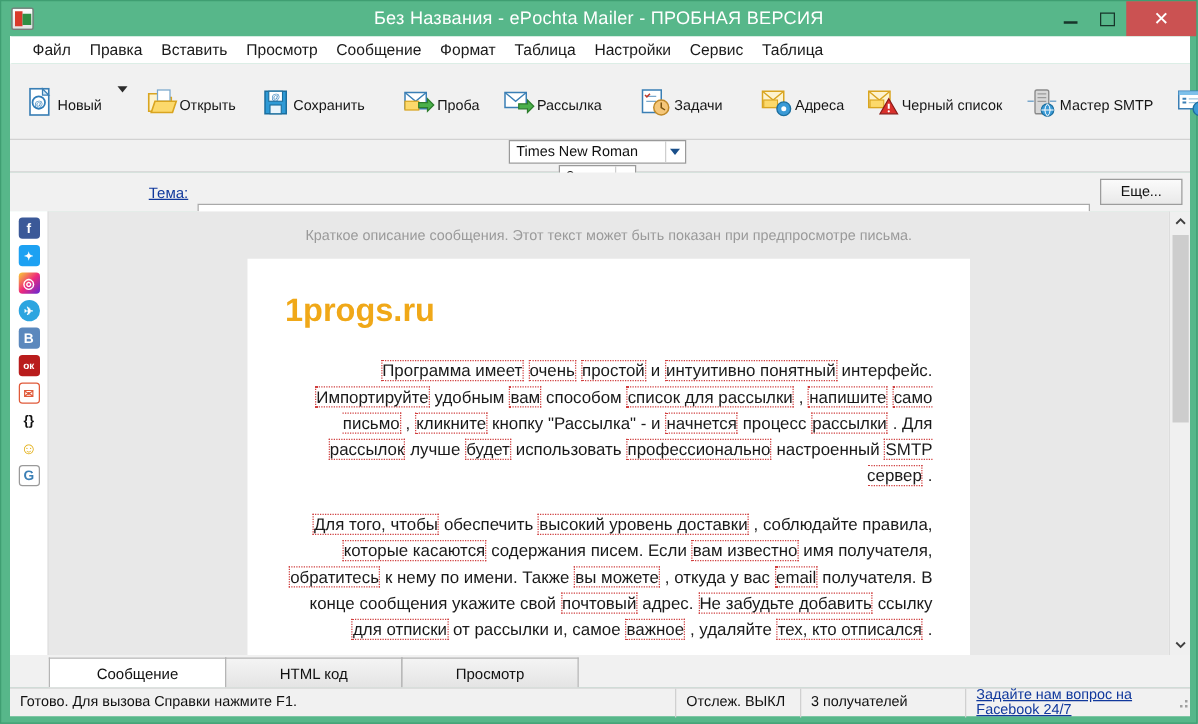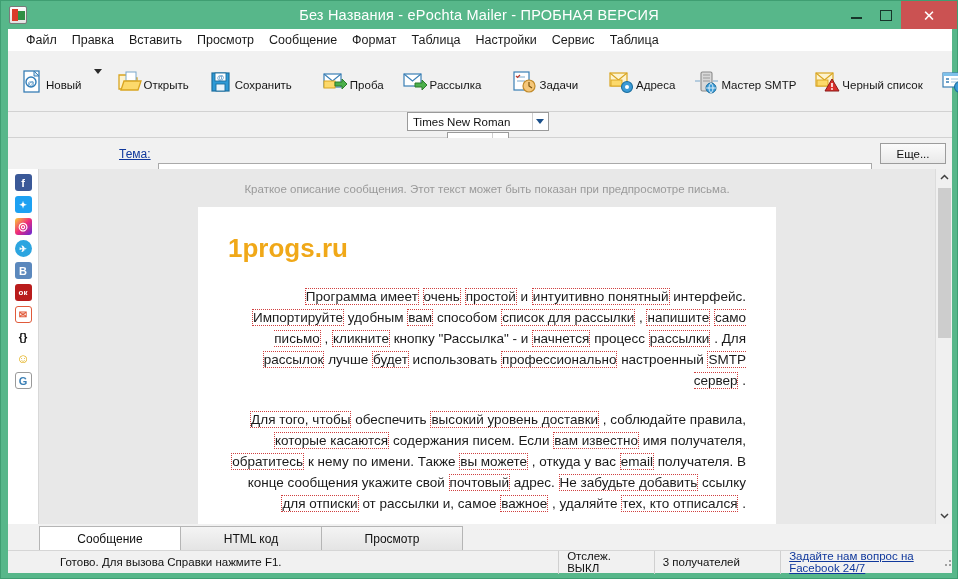--- a/index.html
+++ b/index.html
@@ -179,21 +179,21 @@
     display:flex; align-items:center; justify-content:center;
     font-size:12px; color:#111;
     background:linear-gradient(#f4f4f4,#e4e4e4); border:1px solid #b5b5b5;
     border-bottom:none; margin-right:-1px;
   }
   .tab.active { background:#ffffff; border-color:#b5b5b5; }
   
   .statusbar {
     position:absolute; left:7px; top:549px; width:944px; height:23px;
     background:#f1f1f1; border-top:1px solid #d6d6d6;
-    display:flex; align-items:center; font-size:11.5px; color:#111;padding-left:44px;
+    display:flex; align-items:center; font-size:11.5px; color:#111;
   }
   .st-cell { padding:0 8px; height:23px; display:flex; align-items:center; }
   .st-div { width:1px; height:23px; background:#d0d0d0; }
   .st-link { color:#10389c; text-decoration:underline; }
   .grip { margin-left:auto; margin-right:3px; width:12px; height:12px; position:relative; }
   .grip i { position:absolute; width:2px; height:2px; background:#a0a0a0; }
 </style>
 </head>
 <body>
 
@@ -320,42 +320,42 @@
             <circle cx="21" cy="18" r="5.5" fill="#3a9ad6" stroke="#1b6e9e" stroke-width="1.1"></circle>
             <circle cx="21" cy="18" r="2" fill="#ffffff"></circle>
           </svg>
         </div>
         <div class="tb-label">Адреса</div>
       </div>
 
       <div class="tb-btn">
         <div class="tb-ico">
           <svg width="30" height="28" viewBox="0 0 30 28">
-            <rect x="10" y="3" width="11" height="19" rx="1.5" fill="#d8d8d8" stroke="#8a8a8a" stroke-width="1.1"></rect>
-            <path d="M12 6 h7 M12 9 h7 M12 12 h7" stroke="#9a9a9a" stroke-width="1"></path>
-            <path d="M4 12 h5 M22 12 h5" stroke="#7aa8cc" stroke-width="1.2"></path>
-            <circle cx="20" cy="19" r="5" fill="#3a9ad6" stroke="#1b6e9e" stroke-width="1"></circle>
-            <path d="M15 19 h10 M20 14 a7 7 0 0 1 0 10 a7 7 0 0 1 0 -10" fill="none" stroke="#ffffff" stroke-width="0.8"></path>
-          </svg>
-        </div>
-        <div class="tb-label">Мастер SMTP</div>
-      </div>
-
-      <div class="tb-btn">
-        <div class="tb-ico">
-          <svg width="30" height="28" viewBox="0 0 30 28">
             <rect x="4" y="4" width="17" height="13" fill="#fdf3cf" stroke="#d9a520" stroke-width="1.2"></rect>
             <path d="M4 4 L12.5 11 L21 4" fill="none" stroke="#d9a520" stroke-width="1.1"></path>
             <rect x="5" y="11" width="11" height="6" fill="#fcd96b" stroke="#d9a520" stroke-width="0.9"></rect>
             <path d="M20 10 L27 22 L13 22 Z" fill="#d9302c" stroke="#8a1a18" stroke-width="1"></path>
             <path d="M20 14 v4" stroke="#ffffff" stroke-width="1.6"></path>
             <circle cx="20" cy="20" r="0.9" fill="#ffffff"></circle>
           </svg>
         </div>
         <div class="tb-label">Черный список</div>
+      </div>
+
+      <div class="tb-btn">
+        <div class="tb-ico">
+          <svg width="30" height="28" viewBox="0 0 30 28">
+            <rect x="10" y="3" width="11" height="19" rx="1.5" fill="#d8d8d8" stroke="#8a8a8a" stroke-width="1.1"></rect>
+            <path d="M12 6 h7 M12 9 h7 M12 12 h7" stroke="#9a9a9a" stroke-width="1"></path>
+            <path d="M4 12 h5 M22 12 h5" stroke="#7aa8cc" stroke-width="1.2"></path>
+            <circle cx="20" cy="19" r="5" fill="#3a9ad6" stroke="#1b6e9e" stroke-width="1"></circle>
+            <path d="M15 19 h10 M20 14 a7 7 0 0 1 0 10 a7 7 0 0 1 0 -10" fill="none" stroke="#ffffff" stroke-width="0.8"></path>
+          </svg>
+        </div>
+        <div class="tb-label">Мастер SMTP</div>
       </div>
 
       <div class="tb-btn">
         <div class="tb-ico">
           <svg width="30" height="28" viewBox="0 0 30 28">
             <rect x="4" y="4" width="18" height="14" fill="#ffffff" stroke="#3a7fb5" stroke-width="1.2"></rect>
             <rect x="4" y="4" width="18" height="3" fill="#7ec0ea"></rect>
             <path d="M7 10 h3 M7 13 h3" stroke="#3a7fb5" stroke-width="1.6"></path>
             <path d="M12 10 h8 M12 13 h8" stroke="#9cc4de" stroke-width="1"></path>
             <circle cx="21" cy="18" r="5.5" fill="#3a9ad6" stroke="#1b6e9e" stroke-width="1.1"></circle>

